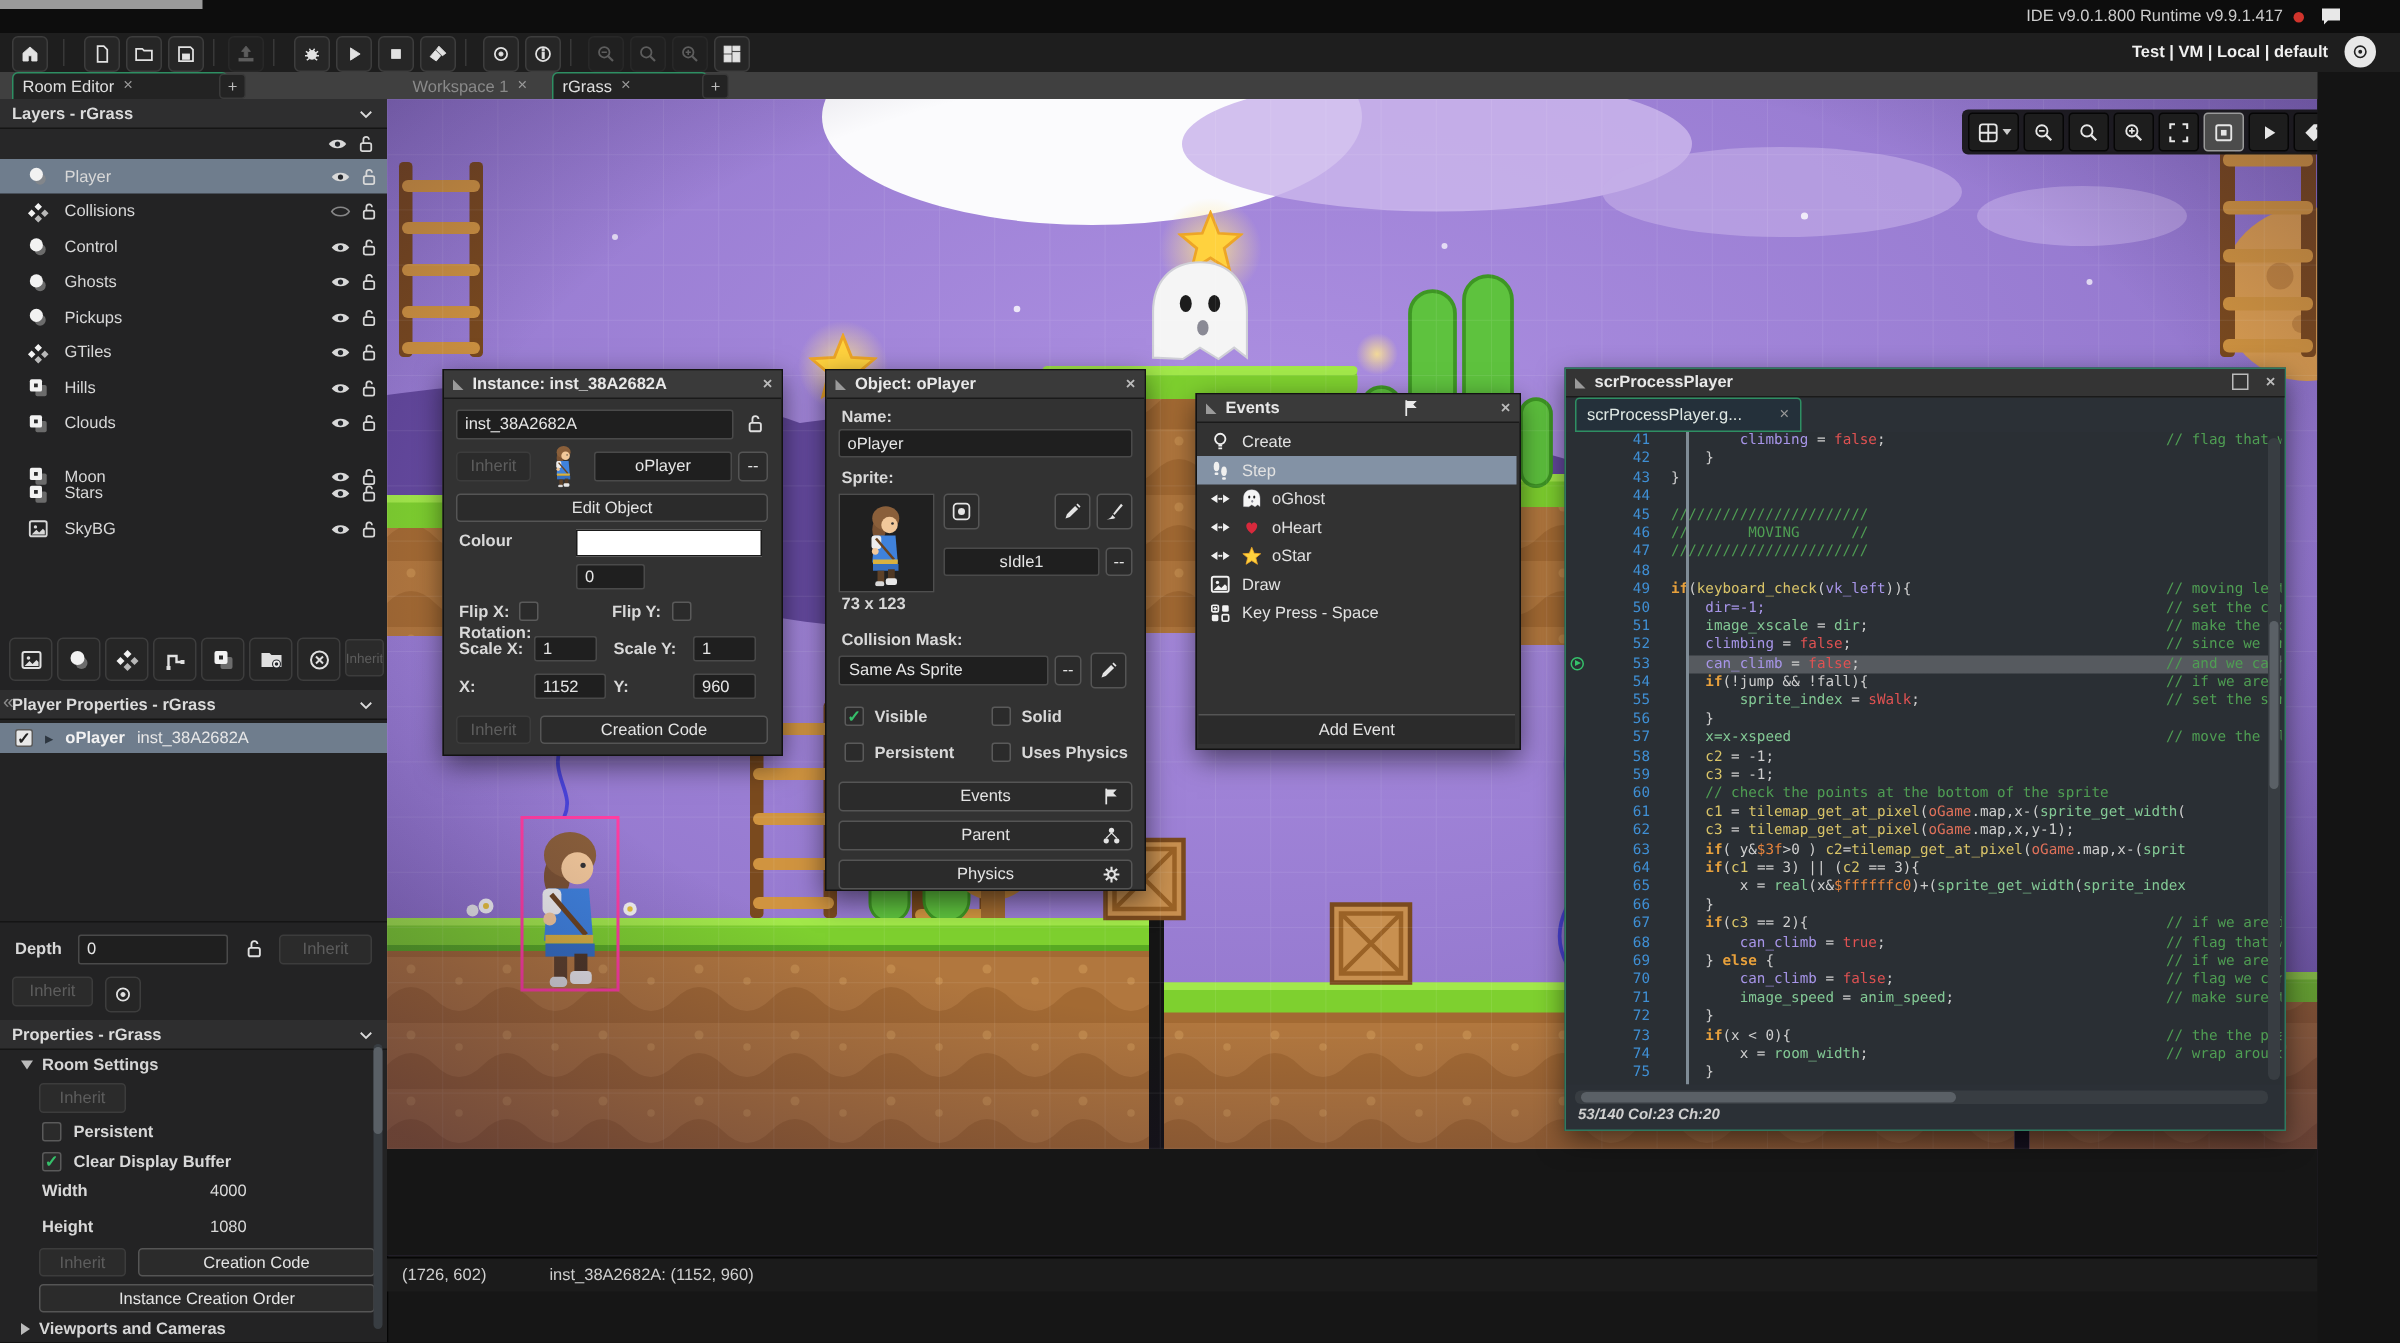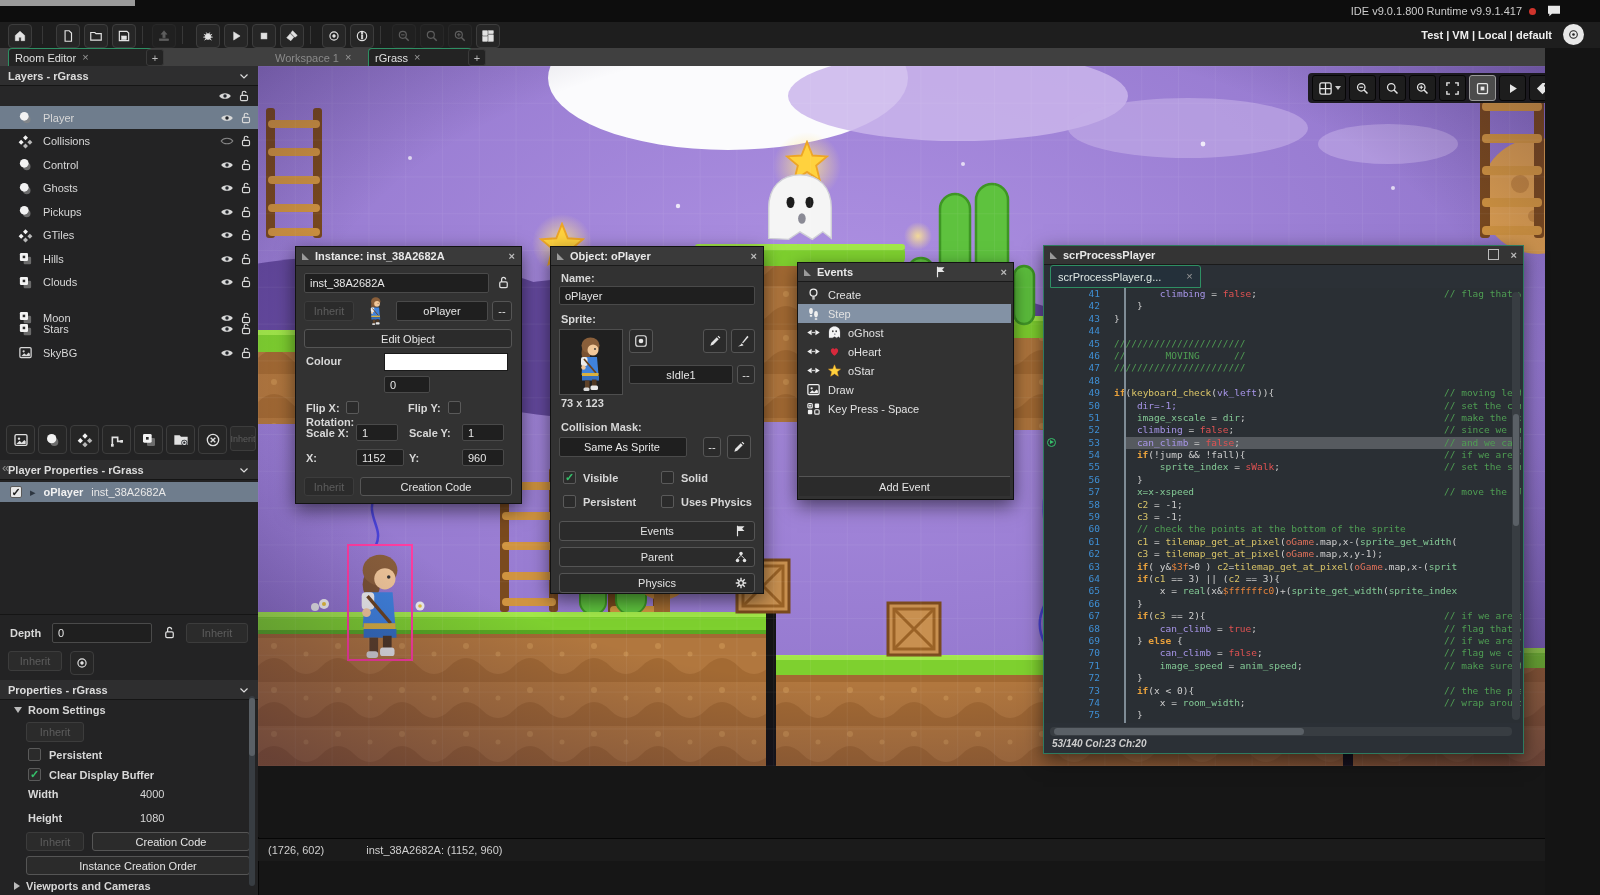--- a/index.html
+++ b/index.html
@@ -974,21 +974,21 @@
       </div>
     <div class="btn abs" style="left:180px;top:82px;width:24px;height:24px;">
         <svg class="sym">
           <use href="#ic-brush"></use>
         </svg>
       </div>
     <div class="combo abs" style="left:78px;top:118px;width:104px;height:19px;">sIdle1</div>
     <div class="btn abs" style="left:186px;top:118px;width:18px;height:19px;">--</div>
     <span class="lab abs" style="left:10px;top:150px;font-weight:bold;">73 x 123</span>
     <span class="lab abs" style="left:10px;top:174px;font-weight:bold;">Collision Mask:</span>
-    <div class="combo abs" style="left:8px;top:190px;width:128px;height:20px;justify-content:flex-start;padding-left:24px;">Same As Sprite</div>
+    <div class="combo abs" style="left:8px;top:190px;width:140px;height:20px;justify-content:flex-start;padding-left:6px;">Same As Sprite</div>
     <div class="btn abs" style="left:152px;top:190px;width:18px;height:20px;">--</div>
     <div class="btn abs" style="left:176px;top:188px;width:24px;height:24px;">
         <svg class="sym">
           <use href="#ic-pencil"></use>
         </svg>
       </div>
     <div class="abs" style="left:12px;top:224px;display:flex;align-items:center;gap:7px;">
       <div class="cb on"></div>
       <span class="lab" style="font-weight:bold;">Visible</span>
     </div>

